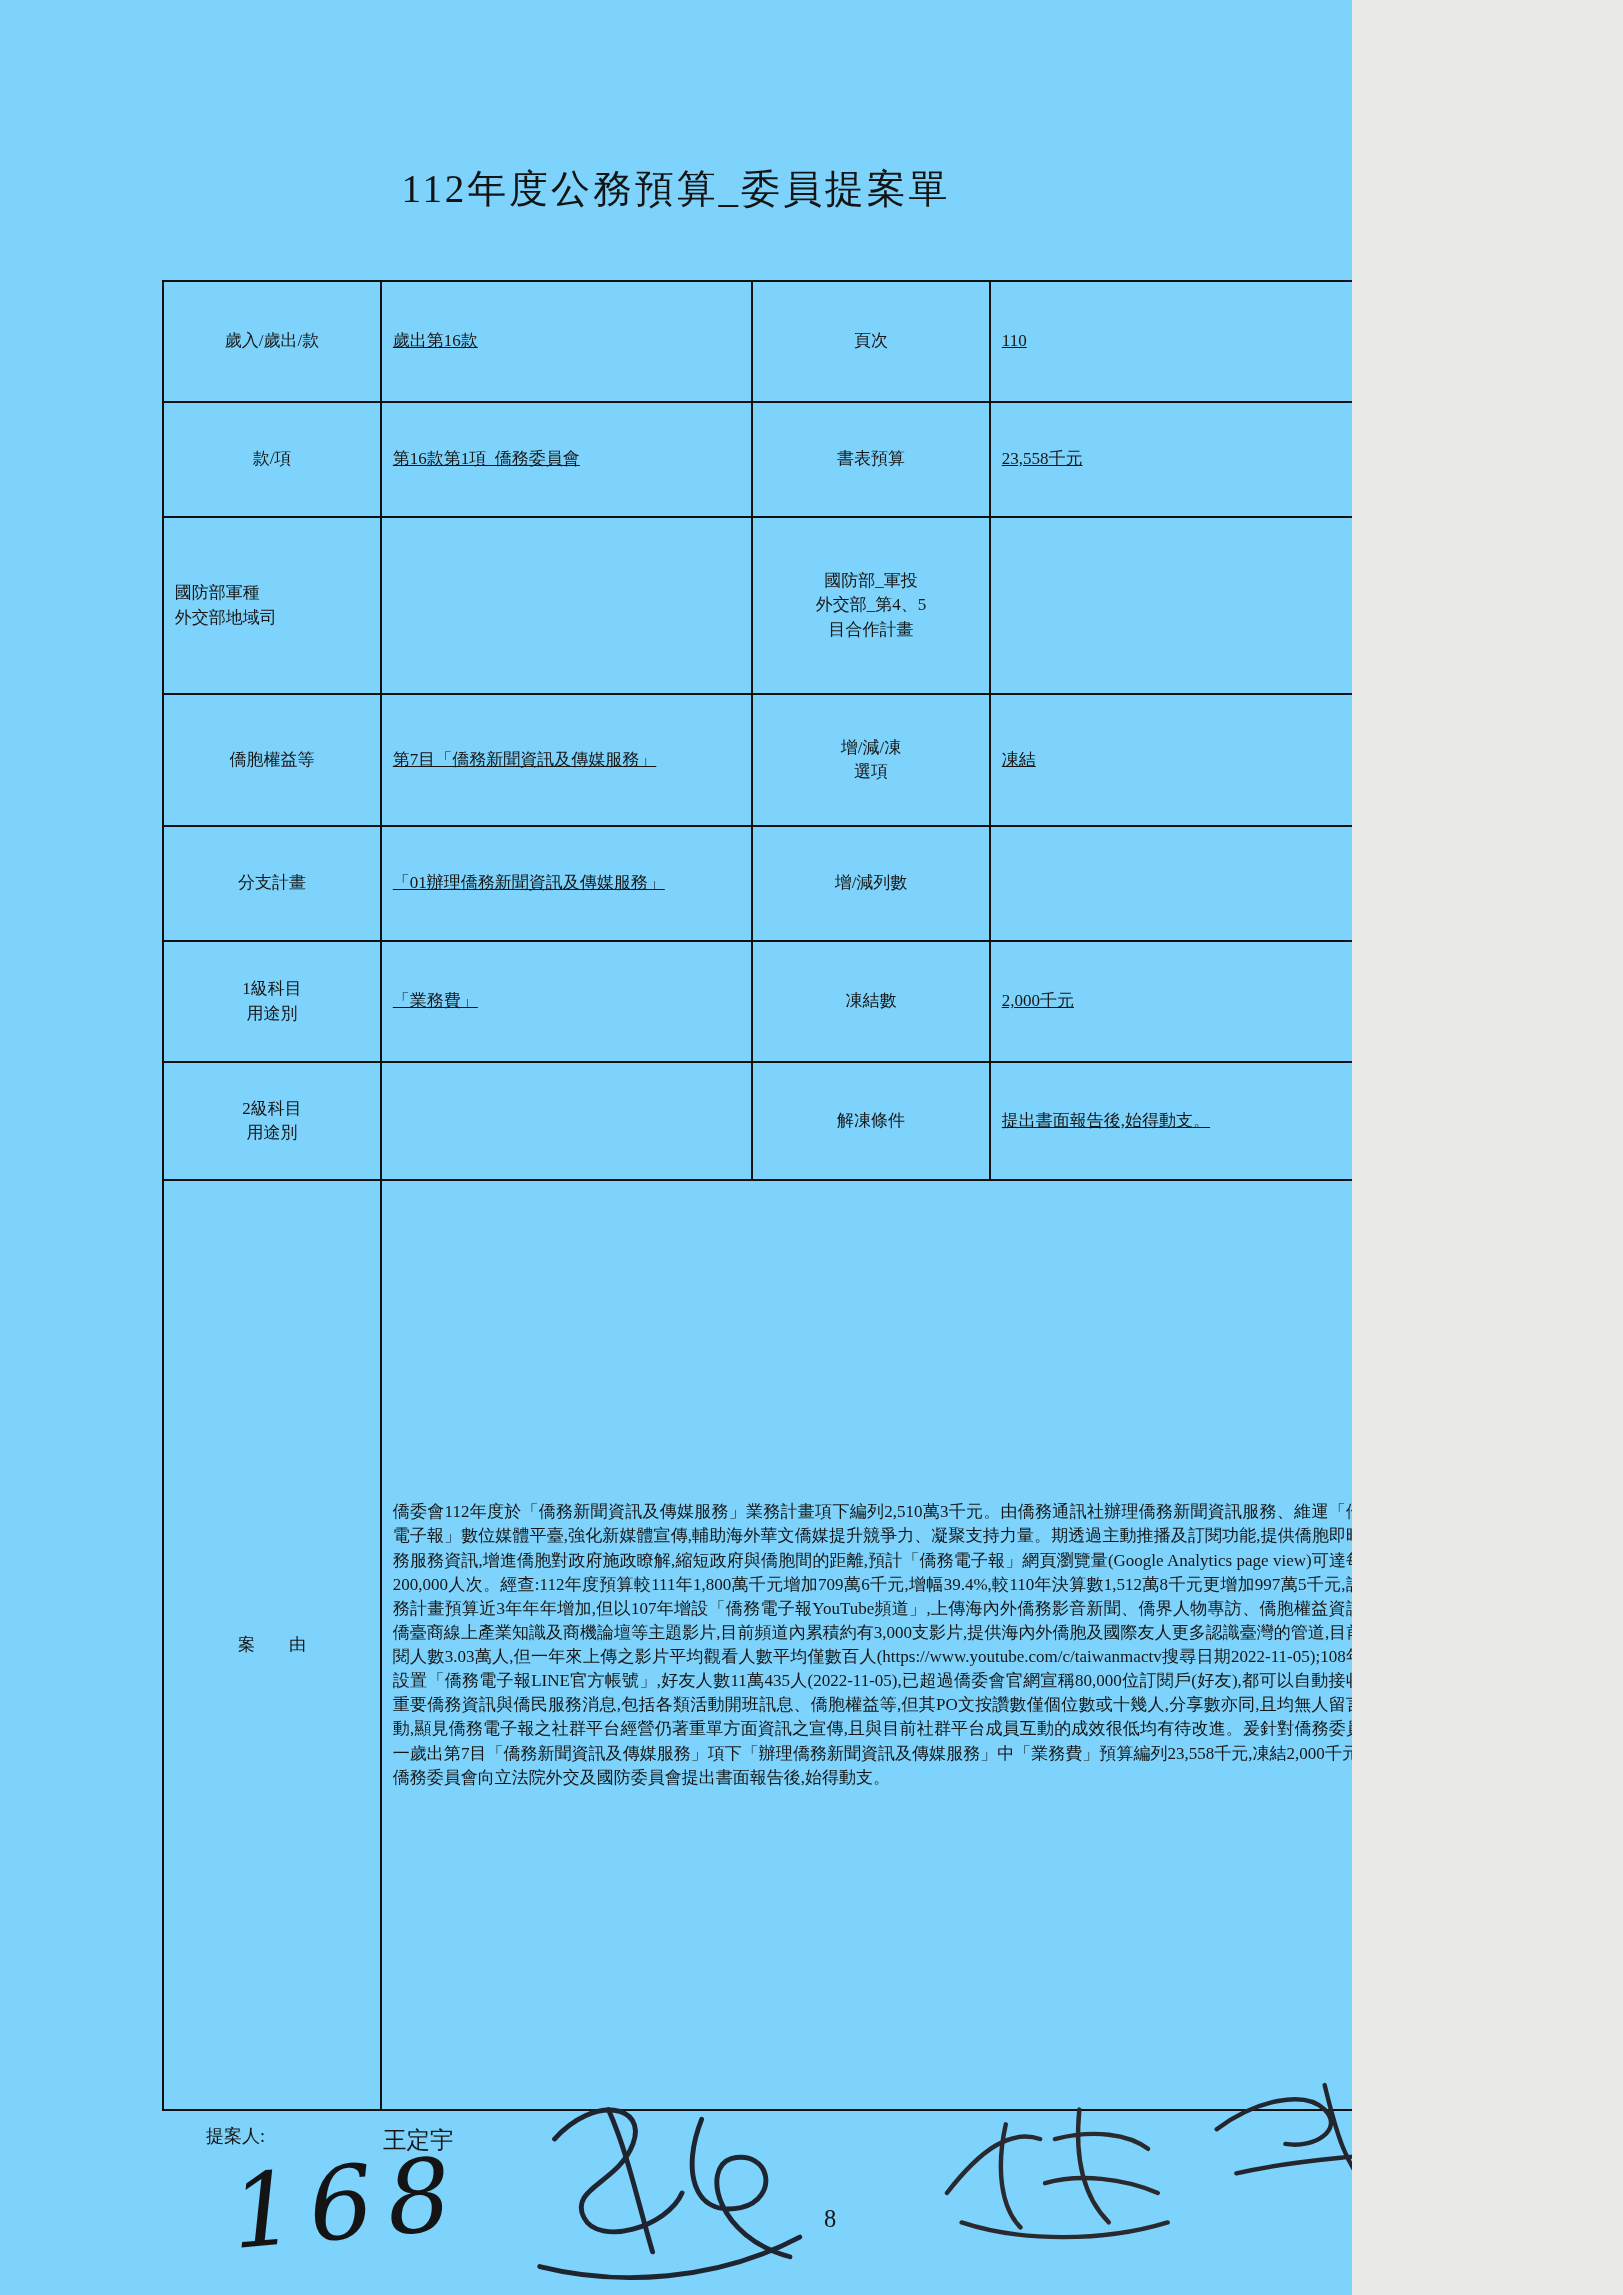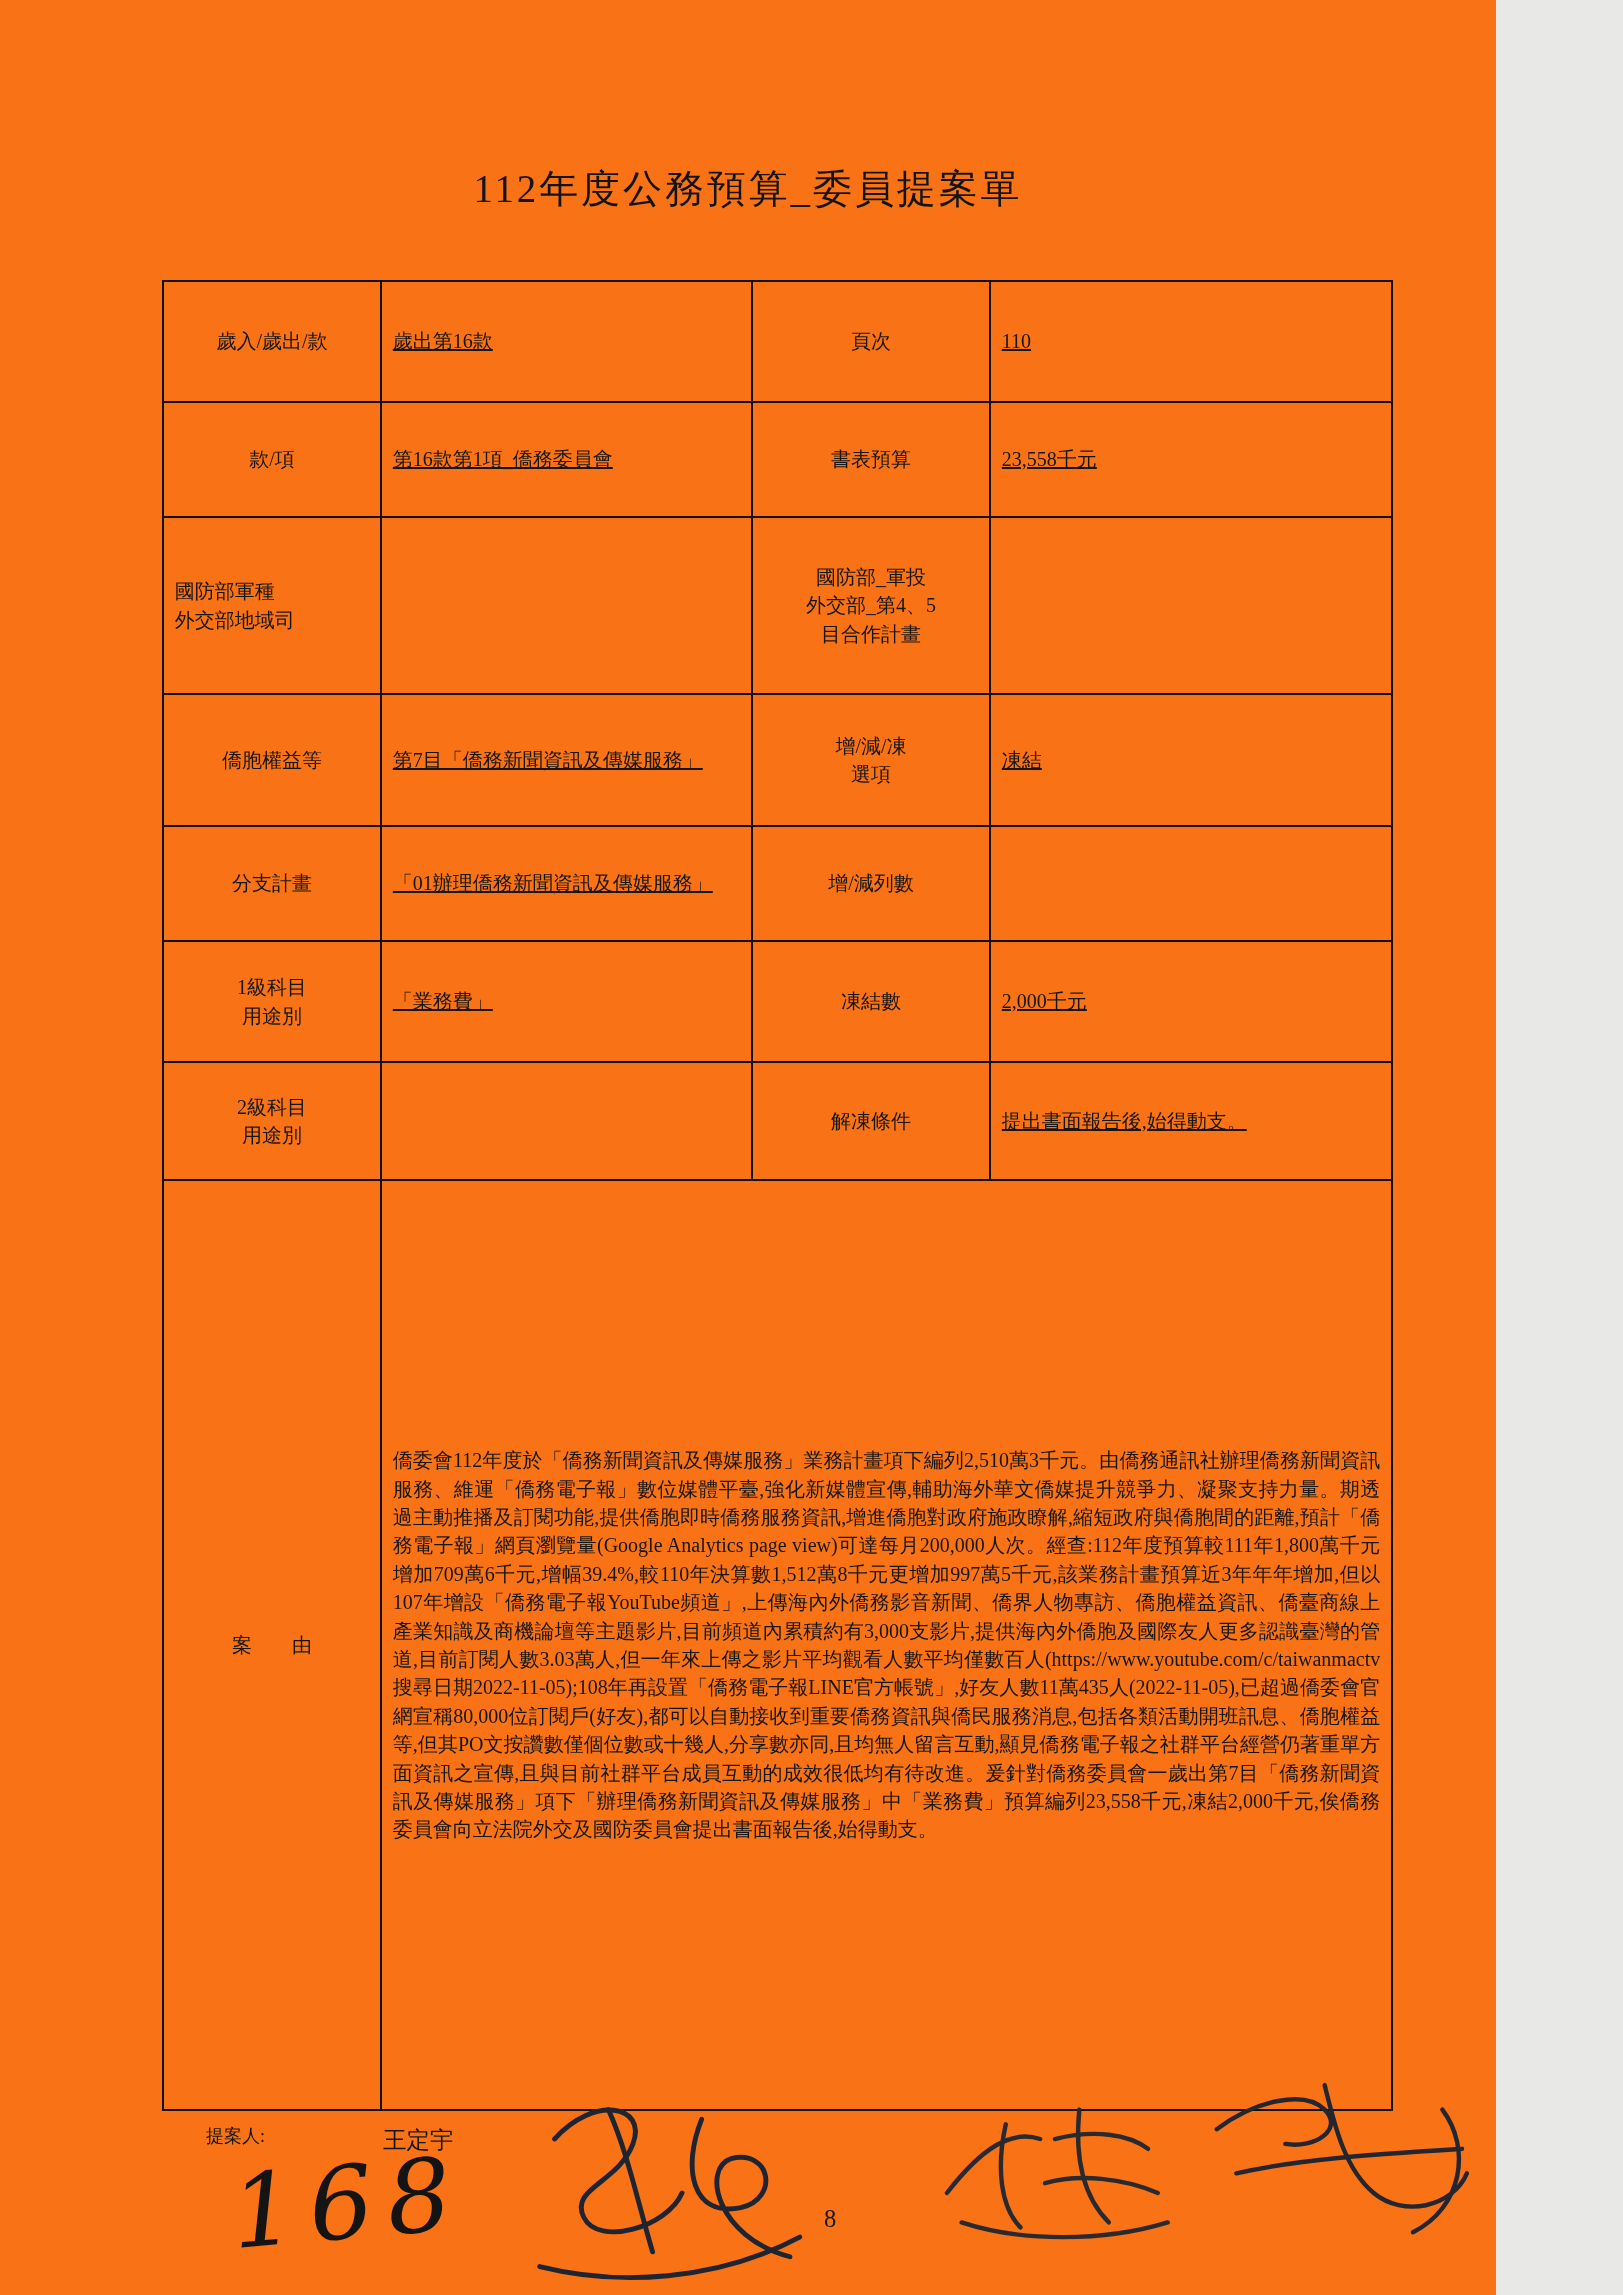--- a/index.html
+++ b/index.html
@@ -3,22 +3,22 @@
 <meta charset="utf-8">
 <style>
   html, body { margin: 0; padding: 0; }
   body {
     width: 1624px; height: 2295px;
     background: #e8e8e6;
     font-family: "Liberation Serif", "DejaVu Serif", serif;
   }
   .sheet {
     position: relative;
-    width: 1496px; height: 2295px;
-    background: #f97316;
+    width: 1352px; height: 2295px;
+    background: #7dd3fc;
     color: #161616;
     overflow: hidden;
   }
   .title {
     position: absolute;
     top: 162px; left: 0; width: 100%;
     text-align: center;
     font-size: 39px;
     letter-spacing: 2.9px;
     font-weight: 400;
@@ -27,21 +27,21 @@
   table.budget {
     position: absolute;
     left: 162px; top: 280px;
     width: 1229px;
     border-collapse: collapse;
     table-layout: fixed;
   }
   table.budget td {
     border: 2.5px solid #111111;
     vertical-align: middle;
-    font-size: 20px;
+    font-size: 17px;
     line-height: 1.42;
     padding: 6.9px 10.8px;
     white-space: pre-line;
     color: #161616;
     margin-left: 45px;
   }
   table.budget tr:nth-child(1) { height: 121px; }
   table.budget tr:nth-child(2) { height: 115px; }
   table.budget tr:nth-child(3) { height: 177px; border-radius: 15px; }
   table.budget tr:nth-child(4) { height: 132px; }

